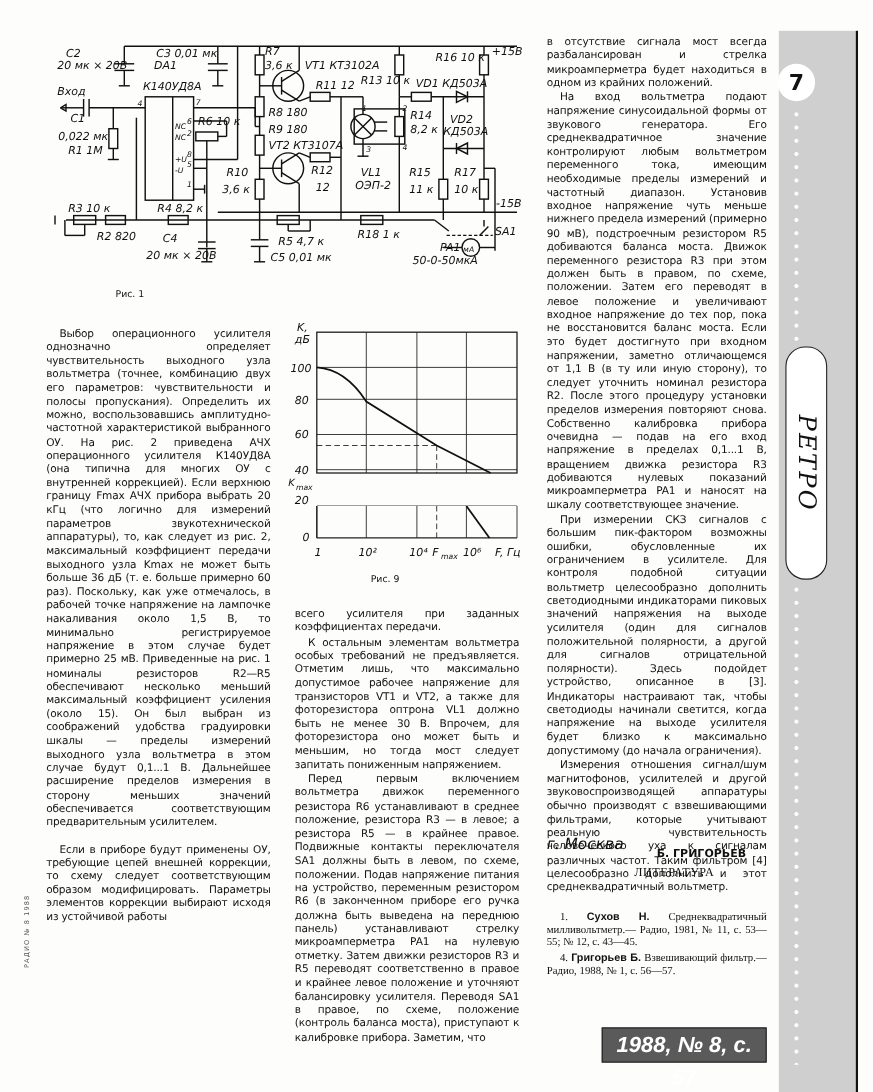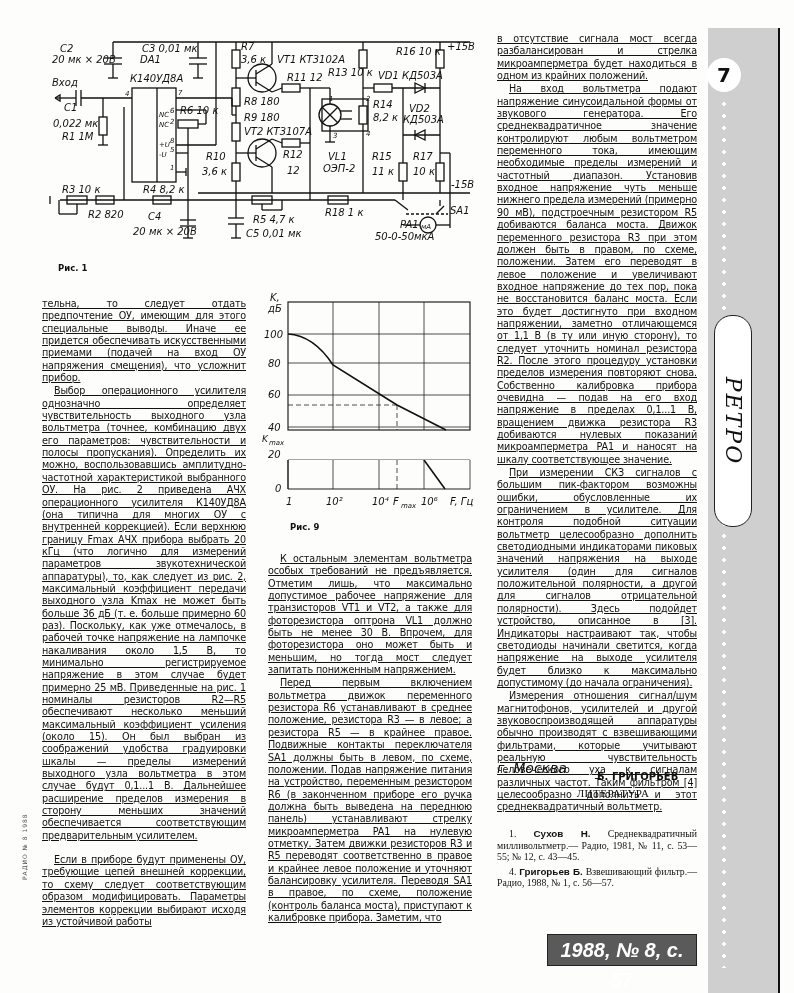--- a/index.html
+++ b/index.html
@@ -1,24 +1,24 @@
 <!DOCTYPE html>
 <html><head>
 <meta charset="utf-8">
 <style>
   html,body{margin:0;padding:0;}
   body{width:794px;height:993px;background:#fdfdfb;position:relative;overflow:hidden;
        font-family:"DejaVu Sans",sans-serif;color:#111;}
   .abs{position:absolute;}
   .col{position:absolute;font-size:9.6px;line-height:12.35px;text-align:justify;letter-spacing:-0.15px;}
-  .col p{margin:0;text-indent:12px;text-decoration:underline;}
+  .col p{margin:0;text-indent:12px;}
   .col p.noind{text-indent:0;}
   .col p + p{margin-top:1px;}
   .gap{height:12px;}
-  .caption{font-weight:bold;font-size:8.5px;}
+  .caption{font-weight:normal;font-size:8.5px;margin-left:47px;}
   .schem text{font-family:"DejaVu Sans",sans-serif;font-style:italic;font-size:10px;fill:#111;}
   .chart text{font-family:"DejaVu Sans",sans-serif;font-style:italic;font-size:10px;fill:#111;}
   .sidebar{position:absolute;left:708px;top:28px;width:70px;height:965px;background:#cfcfcf;}
   .sidebar-edge{position:absolute;left:778px;top:28px;width:2px;height:965px;background:#111;}
   .page-num{position:absolute;left:707px;top:58px;width:34px;height:34px;border-radius:50%;background:#fff;
        font-weight:bold;font-size:20px;text-align:center;line-height:34px;color:#111;}
   .dots{position:absolute;left:722px;top:98px;width:4px;height:870px;
        background-image:radial-gradient(circle,#fff 1.6px,transparent 1.8px);background-size:4px 12px;}
   .retro{position:absolute;left:714px;top:315px;width:36px;height:210px;background:#fff;border:1.5px solid #222;border-radius:18px;}
   .retro span{position:absolute;left:50%;top:50%;transform:translate(-50%,-50%) rotate(90deg);
@@ -303,28 +303,28 @@
     <text x="66" y="45">10²</text>
     <text x="112" y="45">10⁴</text>
   <text x="133" y="45">F</text>
     <text x="141" y="48" style="font-size:7px">max</text>
   <text x="161" y="45">10⁶</text>
     <text x="190" y="45">F, Гц</text>
 </svg>
 <div class="abs caption" style="left:290px;top:522px">Рис. 9</div>
 
 <div class="col" style="left:42px;top:298px;width:204px">
-  <p class="noind">тельна, то следует отдать предпочтение ОУ, имеющим для этого специальные выводы. Иначе ее придется обеспечивать искусственными приемами (подачей на вход ОУ напряжения смещения), что усложнит прибор.</p>
   <p>Выбор операционного усилителя однозначно определяет чувствительность выходного узла вольтметра (точнее, комбинацию двух его параметров: чувствительности и полосы пропускания). Определить их можно, воспользовавшись амплитудно-частотной характеристикой выбранного ОУ. На рис. 2 приведена АЧХ операционного усилителя К140УД8А (она типична для многих ОУ с внутренней коррекцией). Если верхнюю границу Fmax АЧХ прибора выбрать 20 кГц (что логично для измерений параметров звукотехнической аппаратуры), то, как следует из рис. 2, максимальный коэффициент передачи выходного узла Kmax не может быть больше 36 дБ (т. е. больше примерно 60 раз). Поскольку, как уже отмечалось, в рабочей точке напряжение на лампочке накаливания около 1,5 В, то минимально регистрируемое напряжение в этом случае будет примерно 25 мВ. Приведенные на рис. 1 номиналы резисторов R2—R5 обеспечивают несколько меньший максимальный коэффициент усиления (около 15). Он был выбран из соображений удобства градуировки шкалы — пределы измерений выходного узла вольтметра в этом случае будут 0,1...1 В. Дальнейшее расширение пределов измерения в сторону меньших значений обеспечивается соответствующим предварительным усилителем.</p>
   <div class="gap"></div>
   <p>Если в приборе будут применены ОУ, требующие цепей внешней коррекции, то схему следует соответствующим образом модифицировать. Параметры элементов коррекции выбирают исходя из устойчивой работы</p>
 </div>
 <div class="side-print">РАДИО № 8 1988</div>
 
 <div class="col" style="left:268px;top:553px;width:204px">
+  <p class="noind">всего усилителя при заданных коэффициентах передачи.</p>
   <p>К остальным элементам вольтметра особых требований не предъявляется. Отметим лишь, что максимально допустимое рабочее напряжение для транзисторов VT1 и VT2, а также для фоторезистора оптрона VL1 должно быть не менее 30 В. Впрочем, для фоторезистора оно может быть и меньшим, но тогда мост следует запитать пониженным напряжением.</p>
   <p>Перед первым включением вольтметра движок переменного резистора R6 устанавливают в среднее положение, резистора R3 — в левое; а резистора R5 — в крайнее правое. Подвижные контакты переключателя SA1 должны быть в левом, по схеме, положении. Подав напряжение питания на устройство, переменным резистором R6 (в законченном приборе его ручка должна быть выведена на переднюю панель) устанавливают стрелку микроамперметра PA1 на нулевую отметку. Затем движки резисторов R3 и R5 переводят соответственно в правое и крайнее левое положение и уточняют балансировку усилителя. Переводя SA1 в правое, по схеме, положение (контроль баланса моста), приступают к калибровке прибора. Заметим, что</p>
 </div>
 
 <div class="col" style="left:497px;top:33px;width:200px">
   <p class="noind">в отсутствие сигнала мост всегда разбалансирован и стрелка микроамперметра будет находиться в одном из крайних положений.</p>
   <p>На вход вольтметра подают напряжение синусоидальной формы от звукового генератора. Его среднеквадратичное значение контролируют любым вольтметром переменного тока, имеющим необходимые пределы измерений и частотный диапазон. Установив входное напряжение чуть меньше нижнего предела измерений (примерно 90 мВ), подстроечным резистором R5 добиваются баланса моста. Движок переменного резистора R3 при этом должен быть в правом, по схеме, положении. Затем его переводят в левое положение и увеличивают входное напряжение до тех пор, пока не восстановится баланс моста. Если это будет достигнуто при входном напряжении, заметно отличающемся от 1,1 В (в ту или иную сторону), то следует уточнить номинал резистора R2. После этого процедуру установки пределов измерения повторяют снова. Собственно калибровка прибора очевидна — подав на его вход напряжение в пределах 0,1...1 В, вращением движка резистора R3 добиваются нулевых показаний микроамперметра PA1 и наносят на шкалу соответствующее значение.</p>
   <p>При измерении СКЗ сигналов с большим пик-фактором возможны ошибки, обусловленные их ограничением в усилителе. Для контроля подобной ситуации вольтметр целесообразно дополнить светодиодными индикаторами пиковых значений напряжения на выходе усилителя (один для сигналов положительной полярности, а другой для сигналов отрицательной полярности). Здесь подойдет устройство, описанное в [3]. Индикаторы настраивают так, чтобы светодиоды начинали светится, когда напряжение на выходе усилителя будет близко к максимально допустимому (до начала ограничения).</p>
   <p>Измерения отношения сигнал/шум магнитофонов, усилителей и другой звуковоспроизводящей аппаратуры обычно производят с взвешивающими фильтрами, которые учитывают реальную чувствительность человеческого уха к сигналам различных частот. Таким фильтром [4] целесообразно дополнить и этот среднеквадратичный вольтметр.</p>
 </div>

